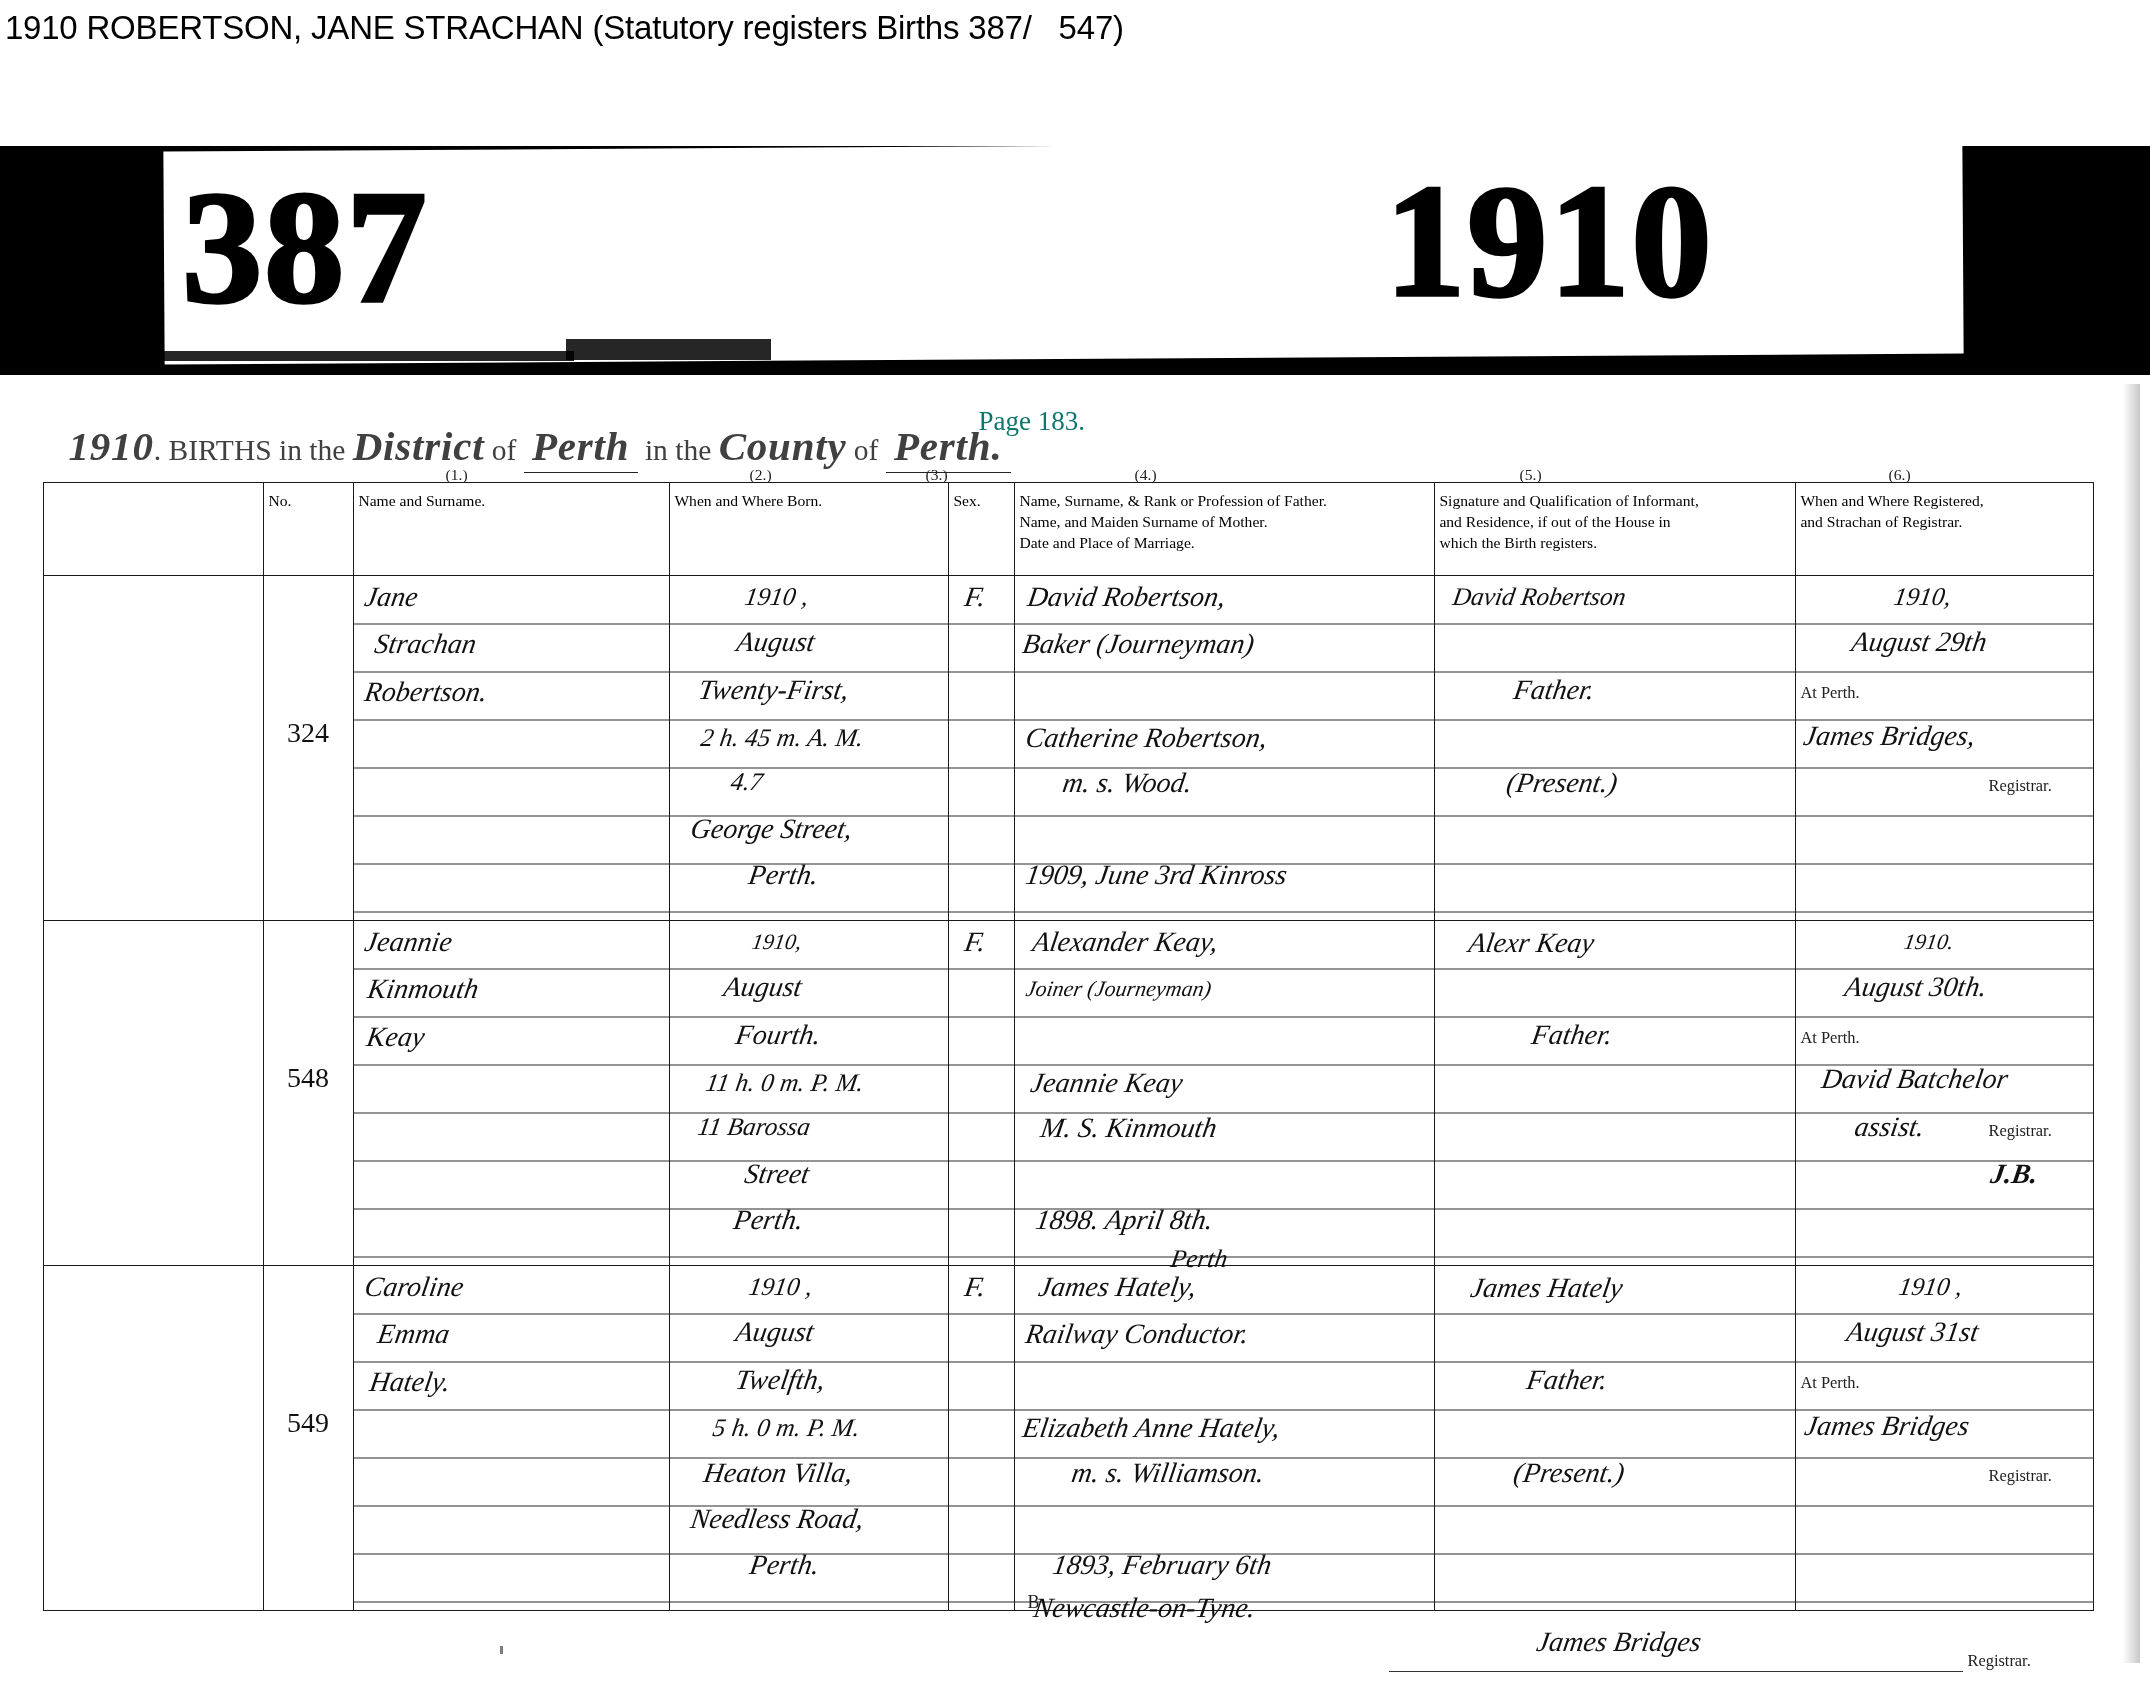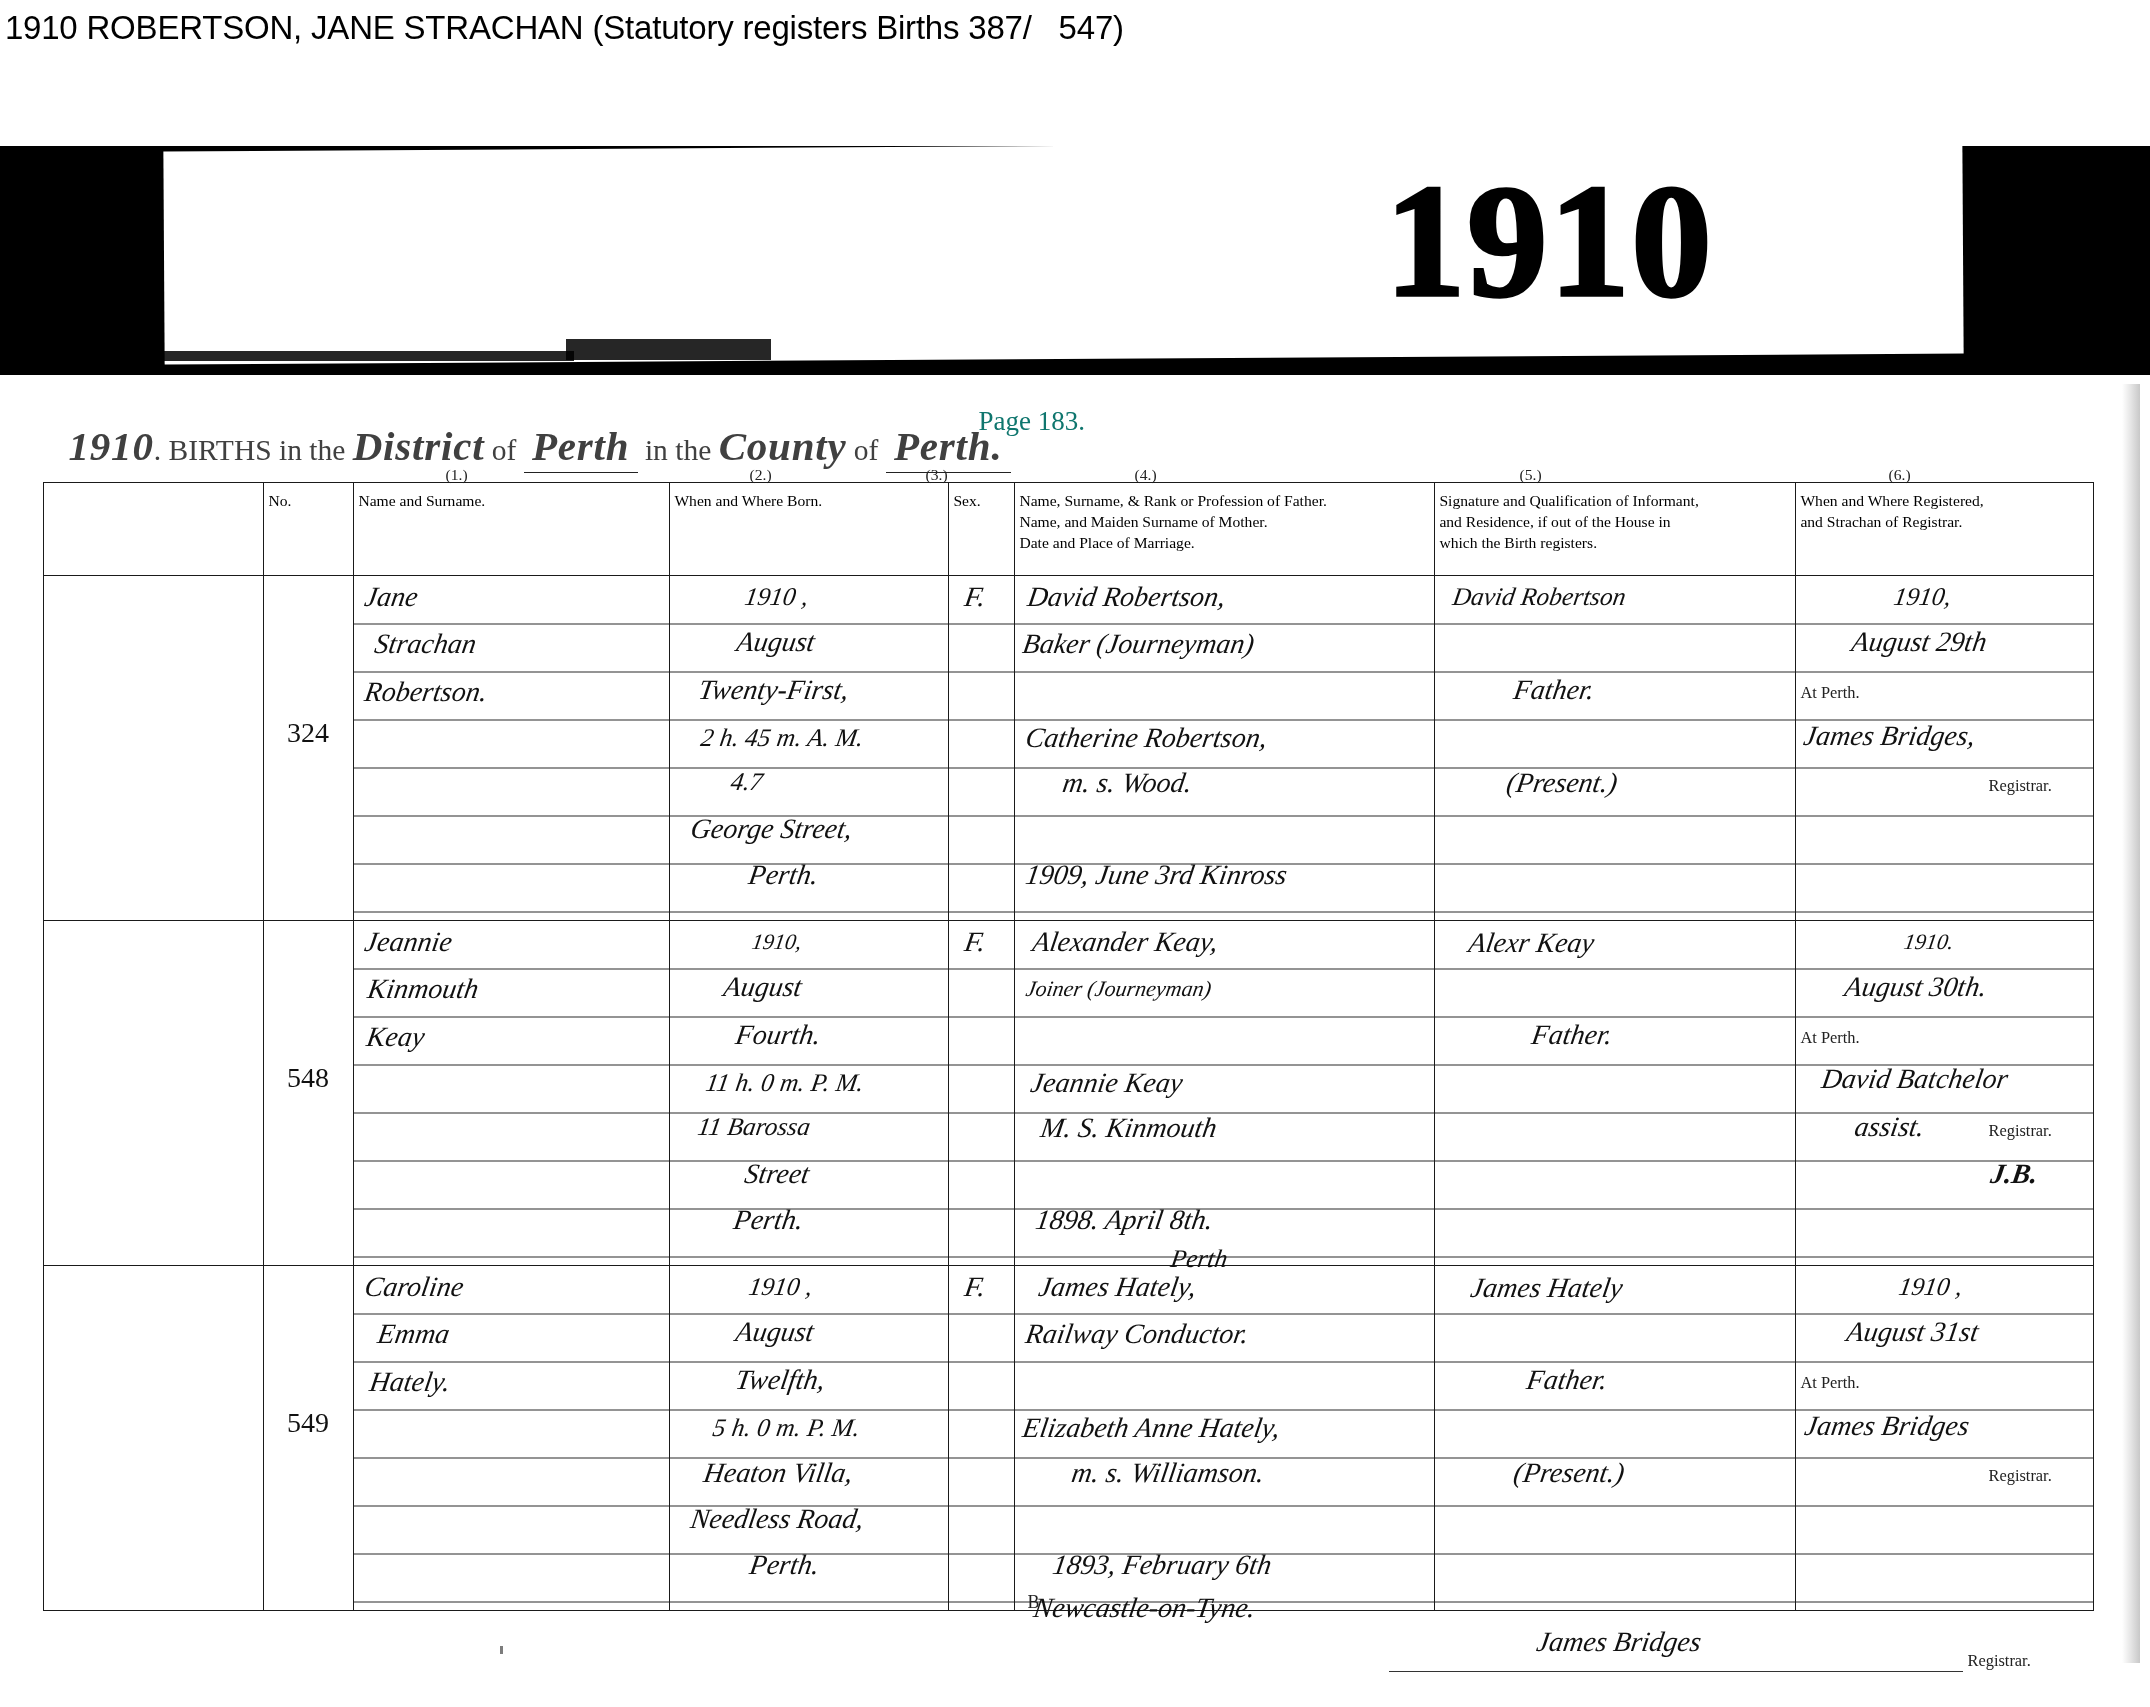--- a/index.html
+++ b/index.html
@@ -252,20 +252,21 @@
 <body>
 
 <div class="header">
   <div class="header-line">1910 ROBERTSON, JANE STRACHAN (Statutory registers Births 387/   547)</div>
 </div>
 
 <div class="scan">
 
   <div class="band">
     <div class="band-white"></div>
+    <div class="band-num left">387</div>
     <div class="band-num right">1910</div>
     <div class="band-smudge" style="left:566px;top:193px;width:205px;height:21px;"></div>
     <div class="band-smudge" style="left:164px;top:205px;width:410px;height:9.8px;"></div>
   </div>
 
   <div class="sheet">
     <div class="sheet-edge-r"></div>
 
     <div class="page-no">Page 183.</div>
 

